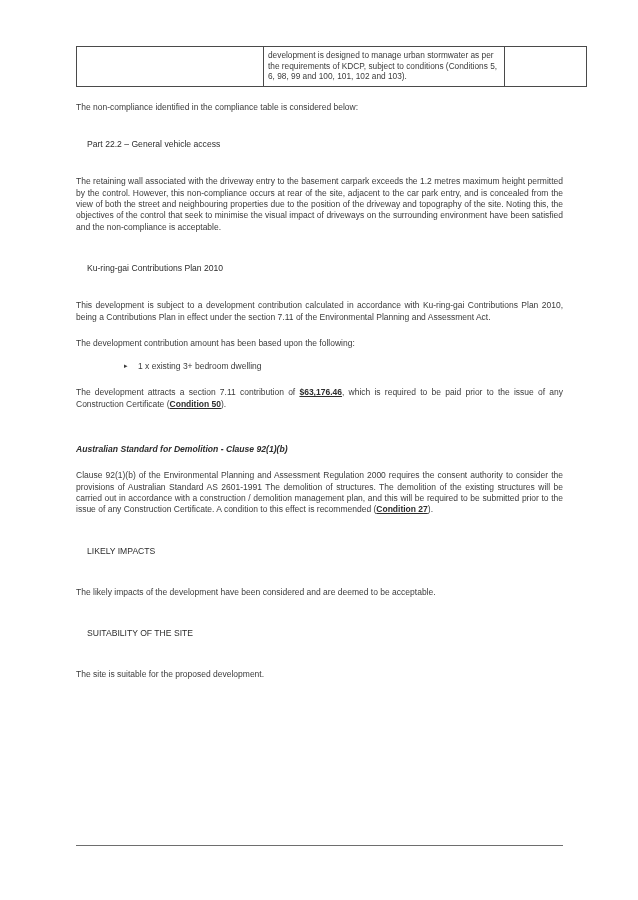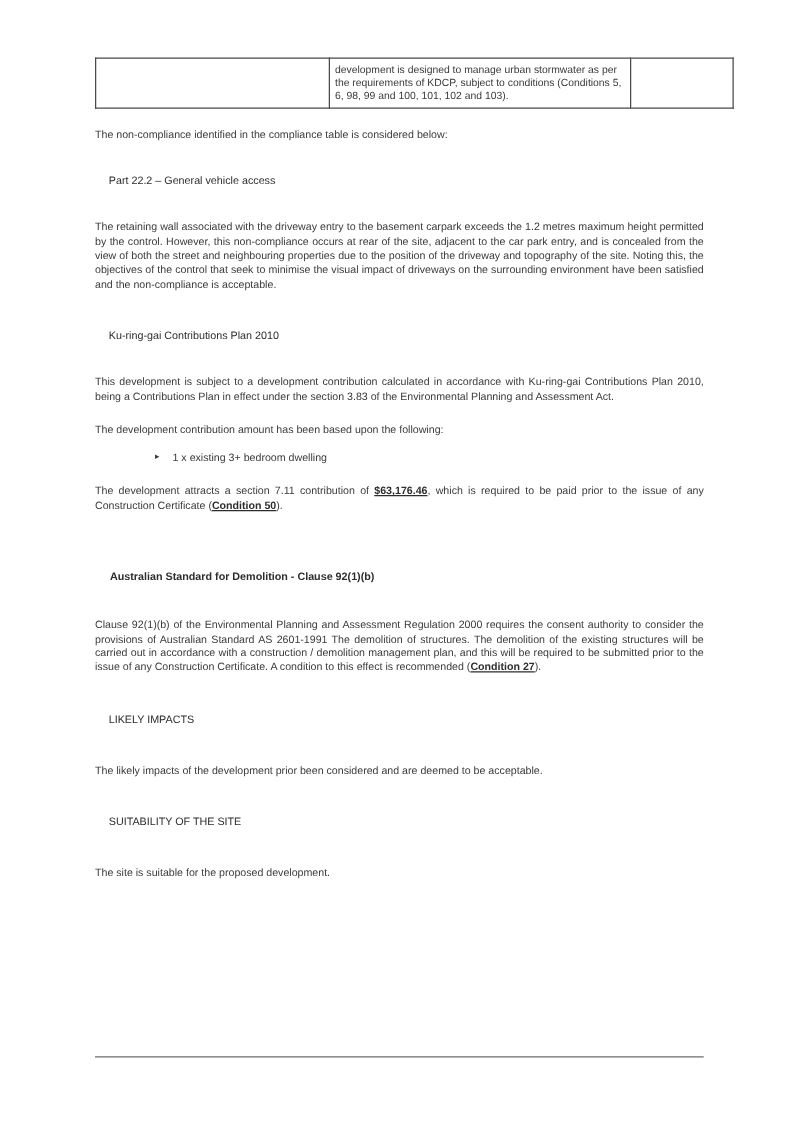--- a/index.html
+++ b/index.html
@@ -60,22 +60,23 @@
     font-size: 8.6px;
     line-height: 11px;
     font-weight: normal;
     color: #2d2d2d;
     margin: 11px;
   }
   h2.heading-italic {
     font-size: 8.6px;
     line-height: 11px;
     font-weight: bold;
+    font-style: italic;
     color: #2d2d2d;
-    margin: 12px;
+    margin: 0;
   }
   ul.bullets {
     margin: 0;
     padding: 0 0 0 48px;
     list-style: none;
   }
   ul.bullets li {
     font-size: 8.5px;
     line-height: 12px;
     color: #3b3b3b;
@@ -144,21 +145,21 @@
     <div class="gap-md"></div>
 
     <p class="body">The retaining wall associated with the driveway entry to the basement carpark exceeds the 1.2 metres maximum height permitted by the control.  However, this non-compliance occurs at rear of the site, adjacent to the car park entry, and is concealed from the view of both the street and neighbouring properties due to the position of the driveway and topography of the site.  Noting this, the objectives of the control that seek to minimise the visual impact of driveways on the surrounding environment have been satisfied and the non-compliance is acceptable.</p>
 
     <div class="gap-lg"></div>
 
     <h2 class="heading">Ku-ring-gai Contributions Plan 2010</h2>
 
     <div class="gap-md"></div>
 
-    <p class="body">This development is subject to a development contribution calculated in accordance with Ku-ring-gai Contributions Plan 2010, being a Contributions Plan in effect under the section 3.83 of the Environmental Planning and Assessment Act.</p>
+    <p class="body">This development is subject to a development contribution calculated in accordance with Ku-ring-gai Contributions Plan 2010, being a Contributions Plan in effect under the section 7.11 of the Environmental Planning and Assessment Act.</p>
 
     <div class="gap-md"></div>
 
     <p class="body">The development contribution amount has been based upon the following:</p>
 
     <div class="gap-sm"></div>
 
     <ul class="bullets">
       <li>1 x existing 3+ bedroom dwelling</li>
     </ul>
@@ -177,21 +178,21 @@
     <div class="gap-md"></div>
 
     <p class="body"><span>Clause 92(1)(b) of the Environmental Planning and Assessment Regulation 2000 requires the consent authority to consider the provisions of Australian Standard AS 2601-1991 The demolition of structures.  The demolition of the existing structures will be carried out in accordance with a construction / demolition management plan, and this will be required to be submitted prior to the issue of any Construction Certificate.  A condition to this effect is recommended (</span><span class="bold-inline">Condition 27</span><span>).</span></p>
 
     <div class="gap-lg"></div>
 
     <h2 class="heading">LIKELY IMPACTS</h2>
 
     <div class="gap-lg"></div>
 
-    <p class="body">The likely impacts of the development prior been considered and are deemed to be acceptable.</p>
+    <p class="body">The likely impacts of the development have been considered and are deemed to be acceptable.</p>
 
     <div class="gap-lg"></div>
 
     <h2 class="heading">SUITABILITY OF THE SITE</h2>
 
     <div class="gap-lg"></div>
 
     <p class="body">The site is suitable for the proposed development.</p>
 
   </div>

